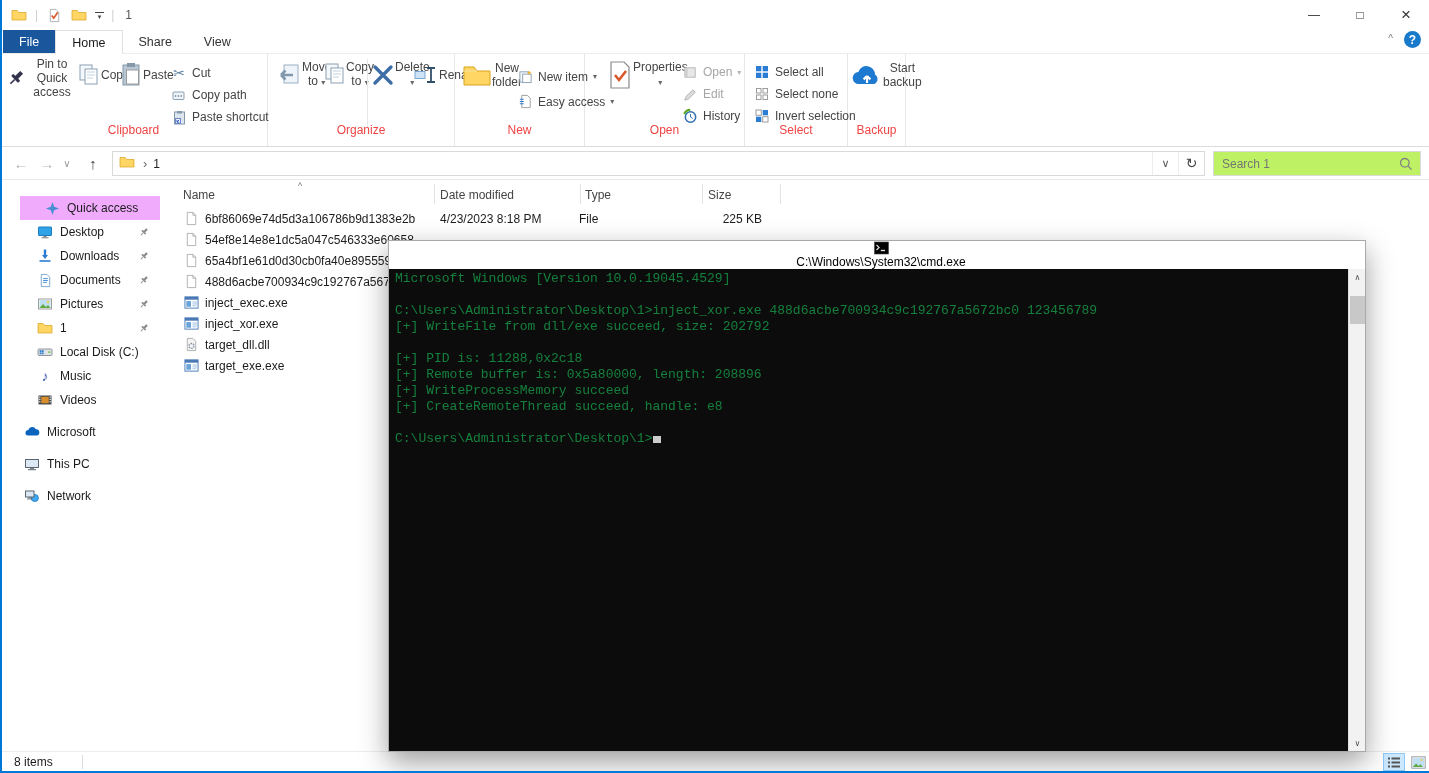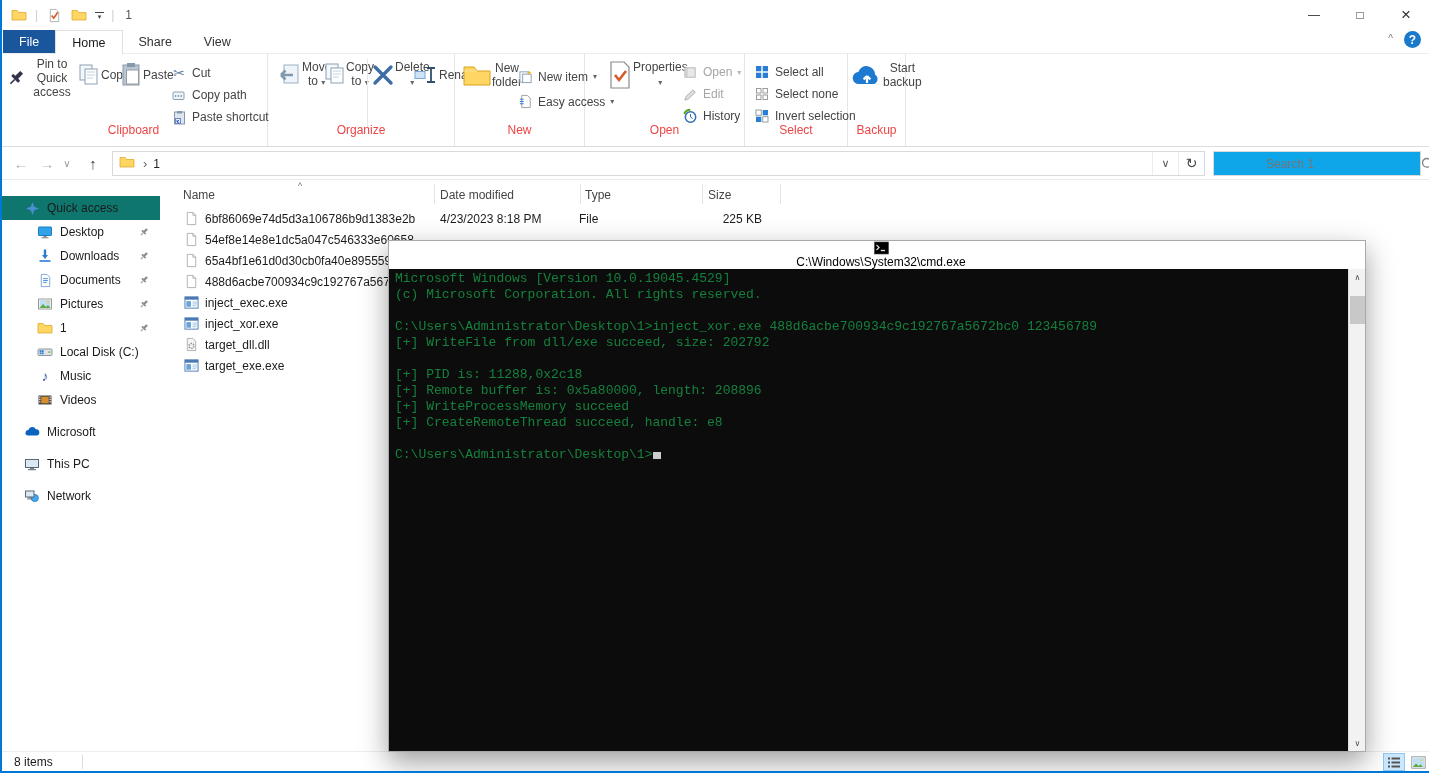--- a/index.html
+++ b/index.html
@@ -52,32 +52,32 @@
   
   .addrrow{position:absolute;left:0;top:147px;right:0;height:33px;background:#fff;border-bottom:1px solid #eaeaea;}
   .navbtn{position:absolute;top:0;height:33px;display:flex;align-items:center;justify-content:center;font-size:15px;}
   .crumb-box{position:absolute;left:112px;top:4px;width:1093px;height:25px;border:1px solid #d9d9d9;background:#fff;display:flex;align-items:center;}
   .crumb-box .icn16{margin-left:6px;}
   .crumb-chev{color:#666;font-size:13px;margin:0 6px 0 8px;}
   .crumb-txt{font-size:12px;color:#222;}
   .addr-right{margin-left:auto;display:flex;align-items:center;}
   .addr-dd{width:26px;text-align:center;color:#555;font-size:11px;border-left:1px solid #ededed;line-height:23px;}
   .addr-refresh{width:26px;text-align:center;color:#444;font-size:14px;border-left:1px solid #ededed;line-height:23px;}
-  .search-box{position:absolute;left:1213px;top:4px;width:208px;height:25px;border:1px solid #d9d9d9;background:#0ea5e9;display:flex;align-items:center;padding-left:44px;}
+  .search-box{position:absolute;left:1213px;top:4px;width:208px;height:25px;border:1px solid #d9d9d9;background:#bef264;display:flex;align-items:center;}
   .search-box input{border:none;outline:none;flex:1;font-size:12px;color:#333;padding-left:8px;font-family:inherit;background:transparent;}
   .search-box input::placeholder{color:#757575;opacity:1;}
   .search-mag{margin-right:7px;display:flex;}
 
   
   .sidebar{position:absolute;left:0;top:180px;width:160px;bottom:22px;background:#fff;padding-top:16px;}
   .side-item{height:24px;display:flex;align-items:center;font-size:12px;color:#1a1a1a;}
   .side-item .icn16{width:16px;height:16px;display:flex;align-items:center;justify-content:center;flex:none;margin-right:7px;}
   .side-item.lvl0{padding-left:24px;}
   .side-item.lvl1{padding-left:37px;}
-  .side-item.selected{background:#0f766e;}
+  .side-item.selected{background:#f0abfc;margin-left:20px;}
   .side-item .pin{margin-left:auto;margin-right:10px;display:flex;}
   .mt8{margin-top:8px;}
   .music-glyph{color:#3555a4;font-size:14px;line-height:14px;}
 
   
   .filelist{position:absolute;left:160px;top:180px;right:0;bottom:22px;background:#fff;}
   .lhead{position:absolute;top:2px;left:0;right:0;height:24px;font-size:12px;color:#454545;}
   .lhead .h{position:absolute;top:6px;}
   .lhead .hsep{position:absolute;top:2px;width:1px;height:20px;background:#e3e3e3;}
   .sortmark{position:absolute;left:138px;top:-1px;font-size:9px;color:#777;}
@@ -770,21 +770,20 @@
       </span>
       <span class="cmd-title">C:\Windows\System32\cmd.exe</span>
       <span class="cmd-ctl">
         <span class="cbtn">—</span>
         <span class="cbtn">□</span>
         <span class="cbtn close">×</span>
       </span>
     </div>
     <div class="cmd-body">
       <div class="cmd-line">Microsoft Windows [Version 10.0.19045.4529]</div>
-      <div class="cmd-line">(c) Microsoft Corporation. All rights reserved.</div>
       <div class="cmd-line"></div>
       <div class="cmd-line">C:\Users\Administrator\Desktop\1&gt;inject_xor.exe 488d6acbe700934c9c192767a5672bc0 123456789</div>
       <div class="cmd-line">[+] WriteFile from dll/exe succeed, size: 202792</div>
       <div class="cmd-line"></div>
       <div class="cmd-line">[+] PID is: 11288,0x2c18</div>
       <div class="cmd-line">[+] Remote buffer is: 0x5a80000, length: 208896</div>
       <div class="cmd-line">[+] WriteProcessMemory succeed</div>
       <div class="cmd-line">[+] CreateRemoteThread succeed, handle: e8</div>
       <div class="cmd-line"></div>
       <div class="cmd-line"><span>C:\Users\Administrator\Desktop\1&gt;</span><span class="cmd-cursor"></span></div>

